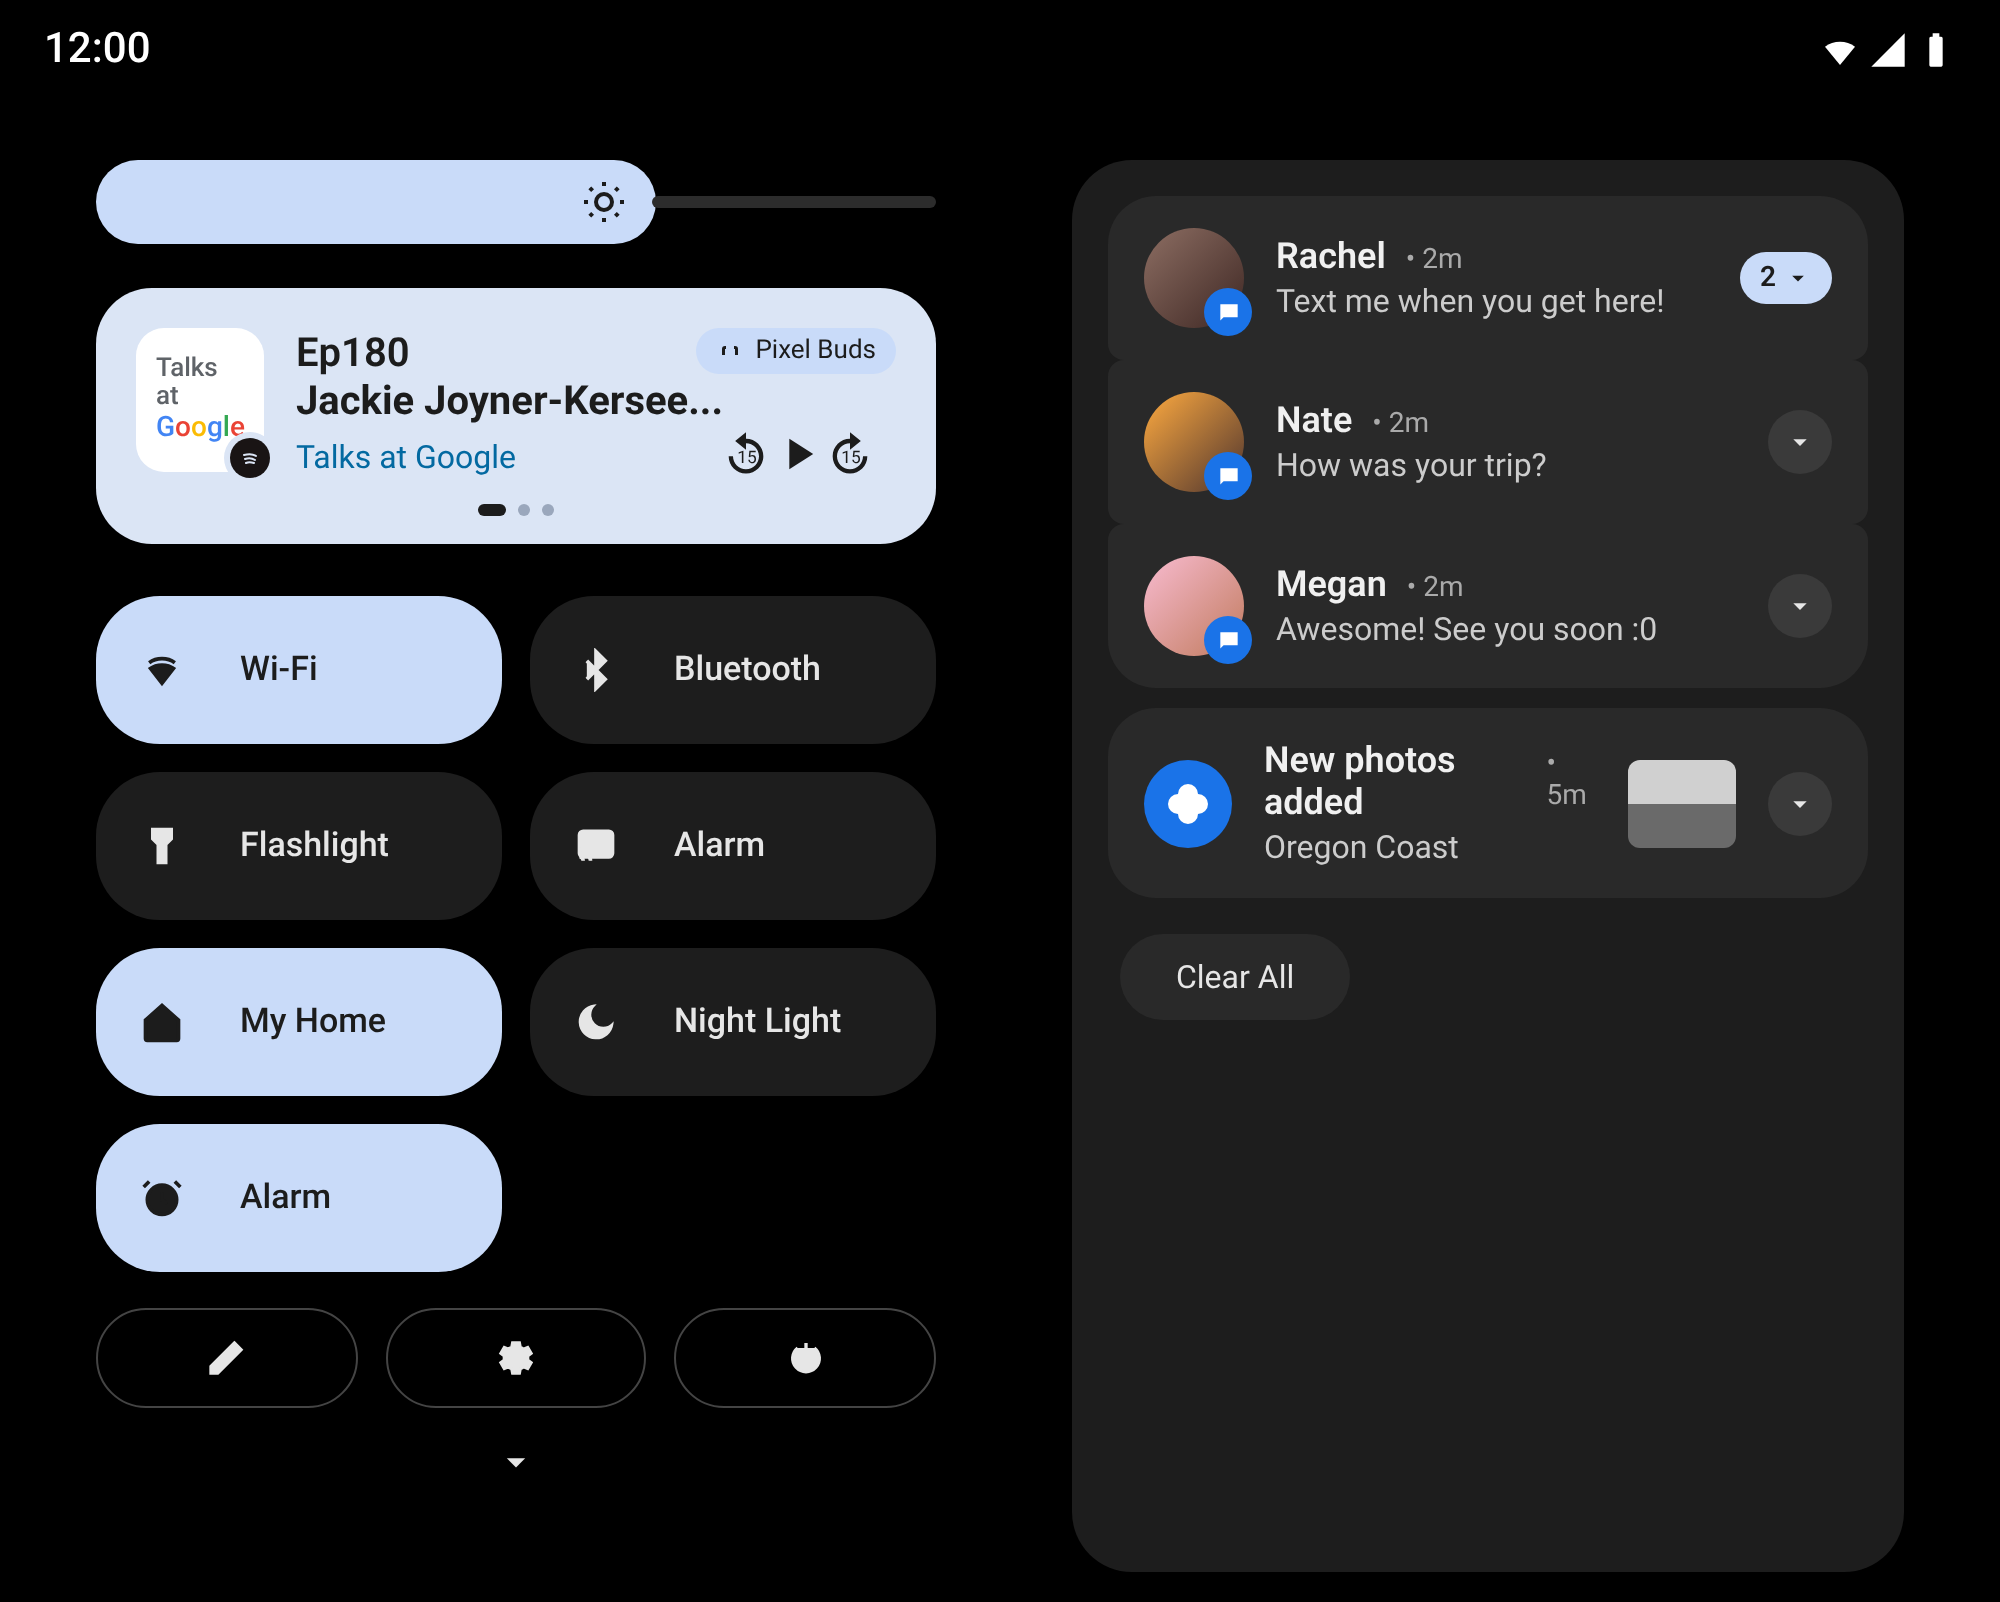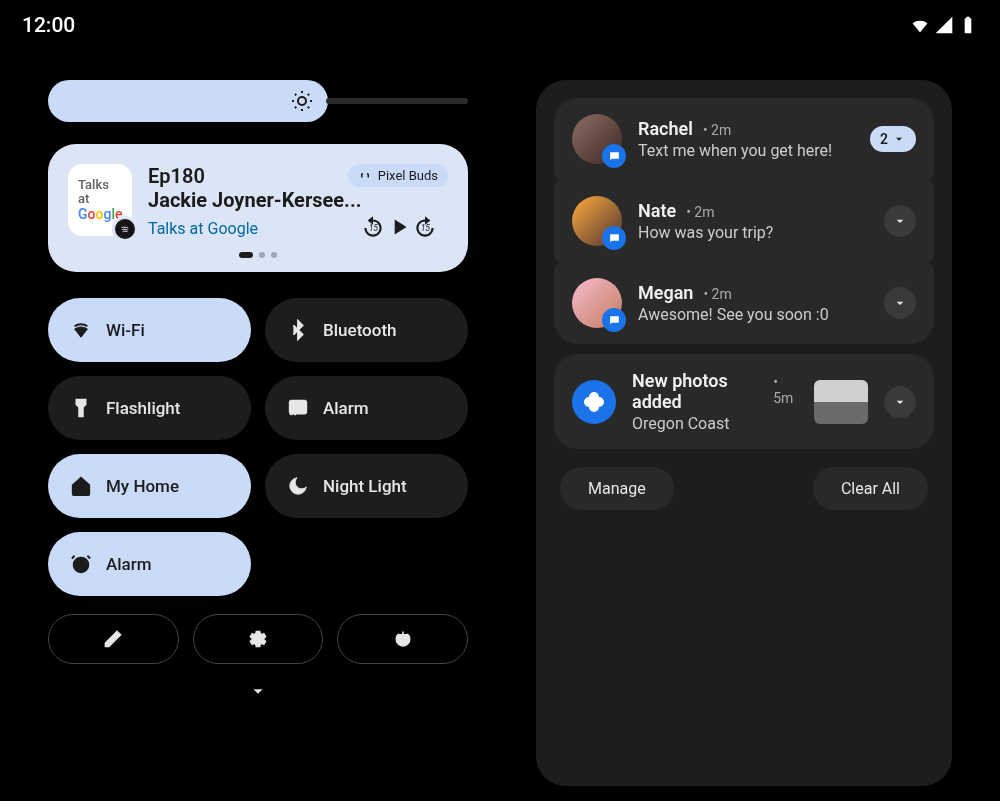--- a/index.html
+++ b/index.html
@@ -93,32 +93,32 @@
   .media-title-row{display:flex;justify-content:space-between;align-items:flex-start;}
   .media-ep{font-size:20px;font-weight:600;}
   .media-subtitle{font-size:20px;font-weight:700;white-space:nowrap;overflow:hidden;text-overflow:ellipsis;}
   .media-source{font-size:16px;color:#0369a1;margin-top:4px;}
   .pixel-buds{
     background:#c9dbf9;border-radius:14px;
     padding:4px 10px;font-size:13px;font-weight:400;
     display:flex;align-items:center;gap:6px;
   }
   .buds-icon{width:14px;height:12px;fill:#1c1c1c;}
-  .media-controls{display:flex;justify-content:flex-end;align-items:center;margin-top:2px;padding-right:10px;font-style:italic;}
+  .media-controls{display:flex;justify-content:flex-end;align-items:center;margin-top:2px;padding-right:10px;}
   .media-controls svg{width:26px;height:26px;fill:#1c1c1c;}
   .skip-label{font-size:8px;fill:#1c1c1c;}
   .card-dots{display:flex;justify-content:center;gap:6px;margin-top:12px;}
   .dot{width:6px;height:6px;border-radius:3px;background:#9aa7bc;}
   .dot.active{width:14px;background:#1c1c1c;}
 
   
   .tiles{display:grid;grid-template-columns:1fr 1fr;gap:14px;margin-bottom:18px;}
   .tile{
-    height:64px;border-radius:32px;
-    display:flex;align-items:center;gap:14px;
+    height:74px;border-radius:32px;
+    display:flex;align-items:center;gap:28px;
     padding:0 22px;font-size:17px;font-weight:500;
     background:#1d1d1d;color:#e6e6e6;
     position:relative;
   }
   .tile.active{background:#c9dbf9;color:#1c1c1c;}
   .tile-icon{width:22px;height:22px;flex-shrink:0;}
   .tile.active .tile-icon{fill:#1c1c1c;stroke:#1c1c1c;}
   .tile:not(.active) .tile-icon{fill:#e6e6e6;stroke:#e6e6e6;}
   .gpay-card{
     position:absolute;right:14px;width:38px;height:26px;border-radius:4px;
@@ -437,19 +437,18 @@
         </div>
         <div class="photo-thumb"></div>
         <div class="notif-expand">
           <svg viewBox="0 0 24 24">
               <path d="M7 10l5 5 5-5z"></path>
             </svg>
         </div>
       </div>
 
       <div class="notif-footer">
-        <div class="footer-btn">Manage</div>
         <div class="footer-btn">Clear All</div>
       </div>
 
     </div>
   </div>
 </div>
 
 </body></html>

